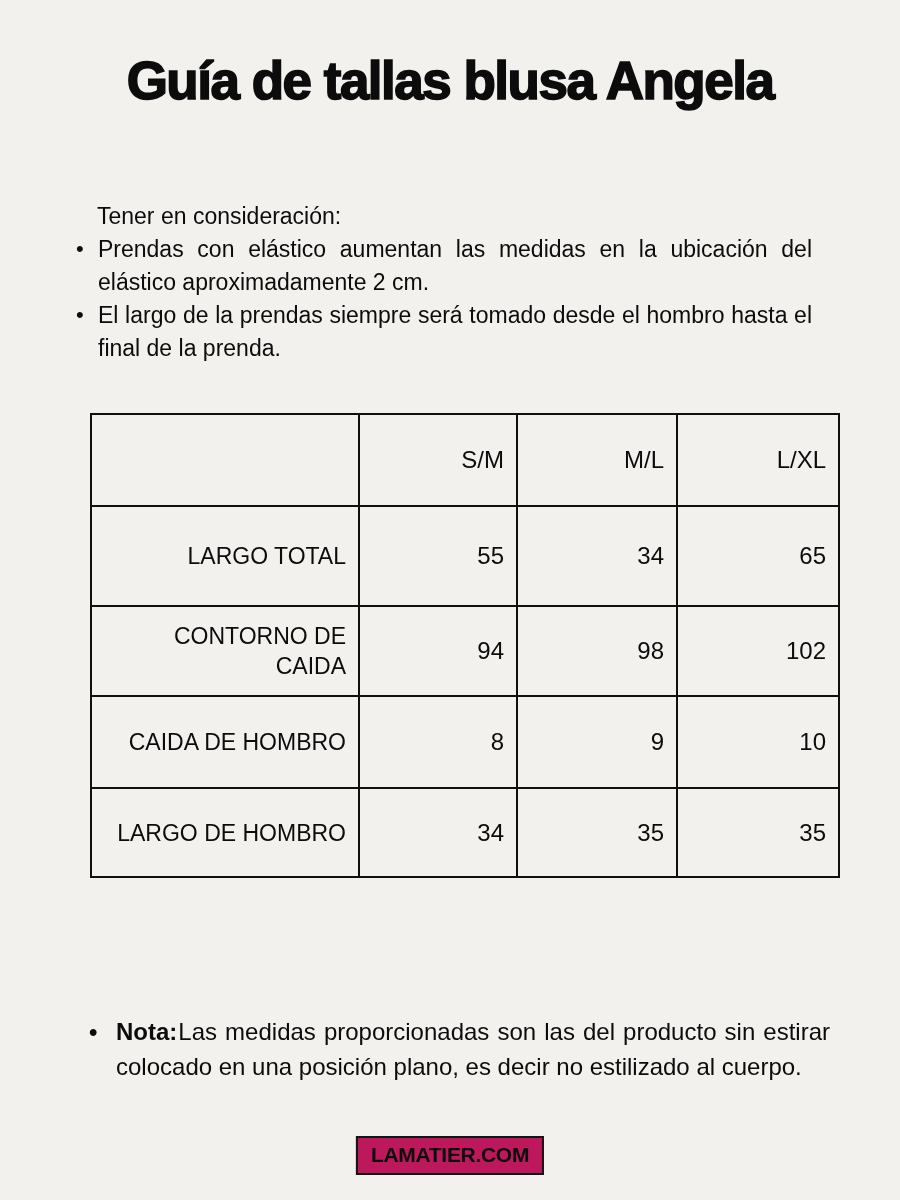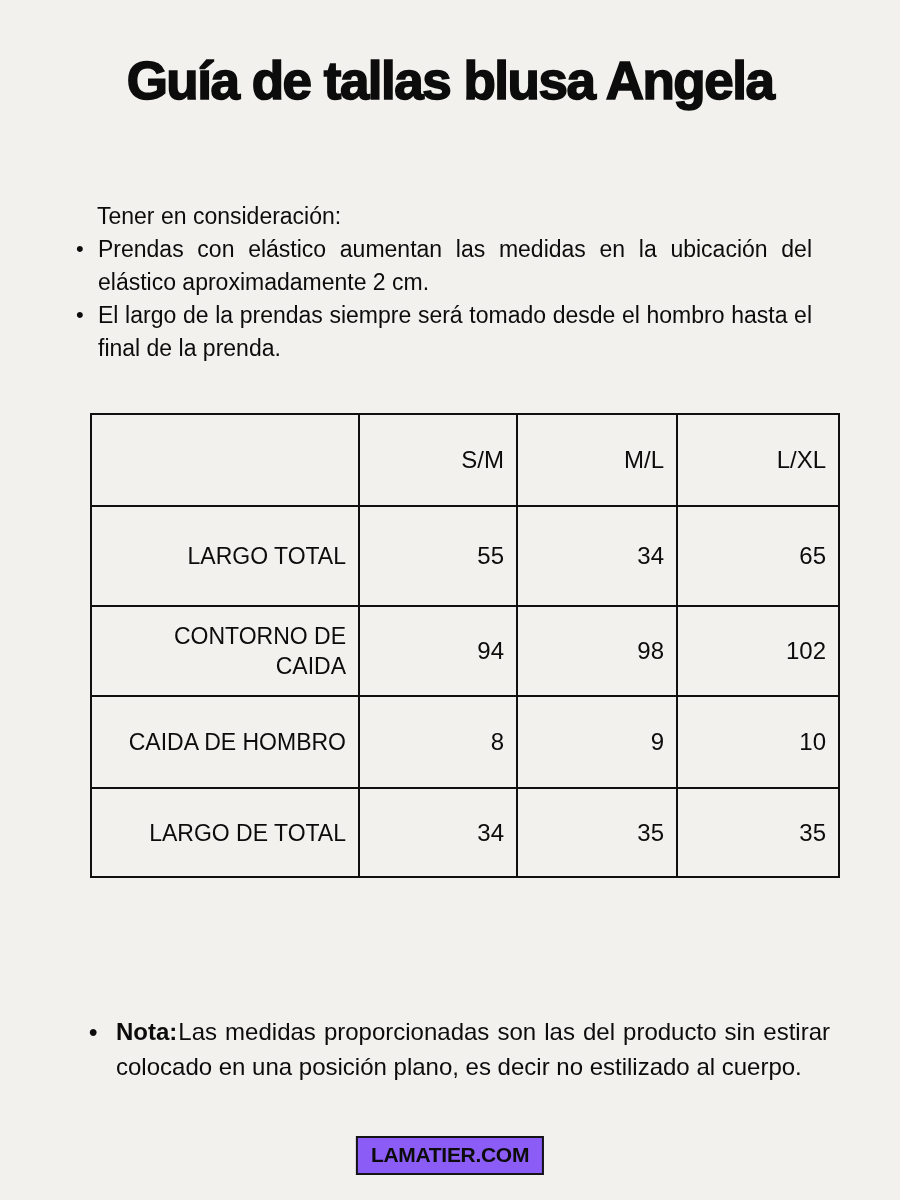--- a/index.html
+++ b/index.html
@@ -94,21 +94,21 @@
   .brand-badge {
     position: absolute;
     top: 1136px; left: 50%;
     transform: translateX(-50%);
     border: 2px solid #141414;
     padding: 5px 13px 6px;
     font-size: 21px;
     font-weight: bold;
     letter-spacing: -0.3px;
     white-space: nowrap;
-    background: #8b5cf6;
+    background: #be185d;
   }
 </style>
 </head>
 <body>
 
 <h1 class="page-title">Guía de tallas blusa Angela</h1>
 
 <section class="considerations">
   <p class="considerations-heading">Tener en consideración:</p>
   <ul class="bullet-list">
@@ -148,21 +148,21 @@
         <td>98</td>
         <td>102</td>
       </tr>
       <tr class="row-3">
         <td class="label-cell">CAIDA DE HOMBRO</td>
         <td>8</td>
         <td>9</td>
         <td>10</td>
       </tr>
       <tr class="row-4">
-        <td class="label-cell">LARGO DE TOTAL</td>
+        <td class="label-cell">LARGO DE HOMBRO</td>
         <td>34</td>
         <td>35</td>
         <td>35</td>
       </tr>
     </tbody>
   </table>
 </div>
 
 <section class="note-block">
   <ul class="bullet-list">

